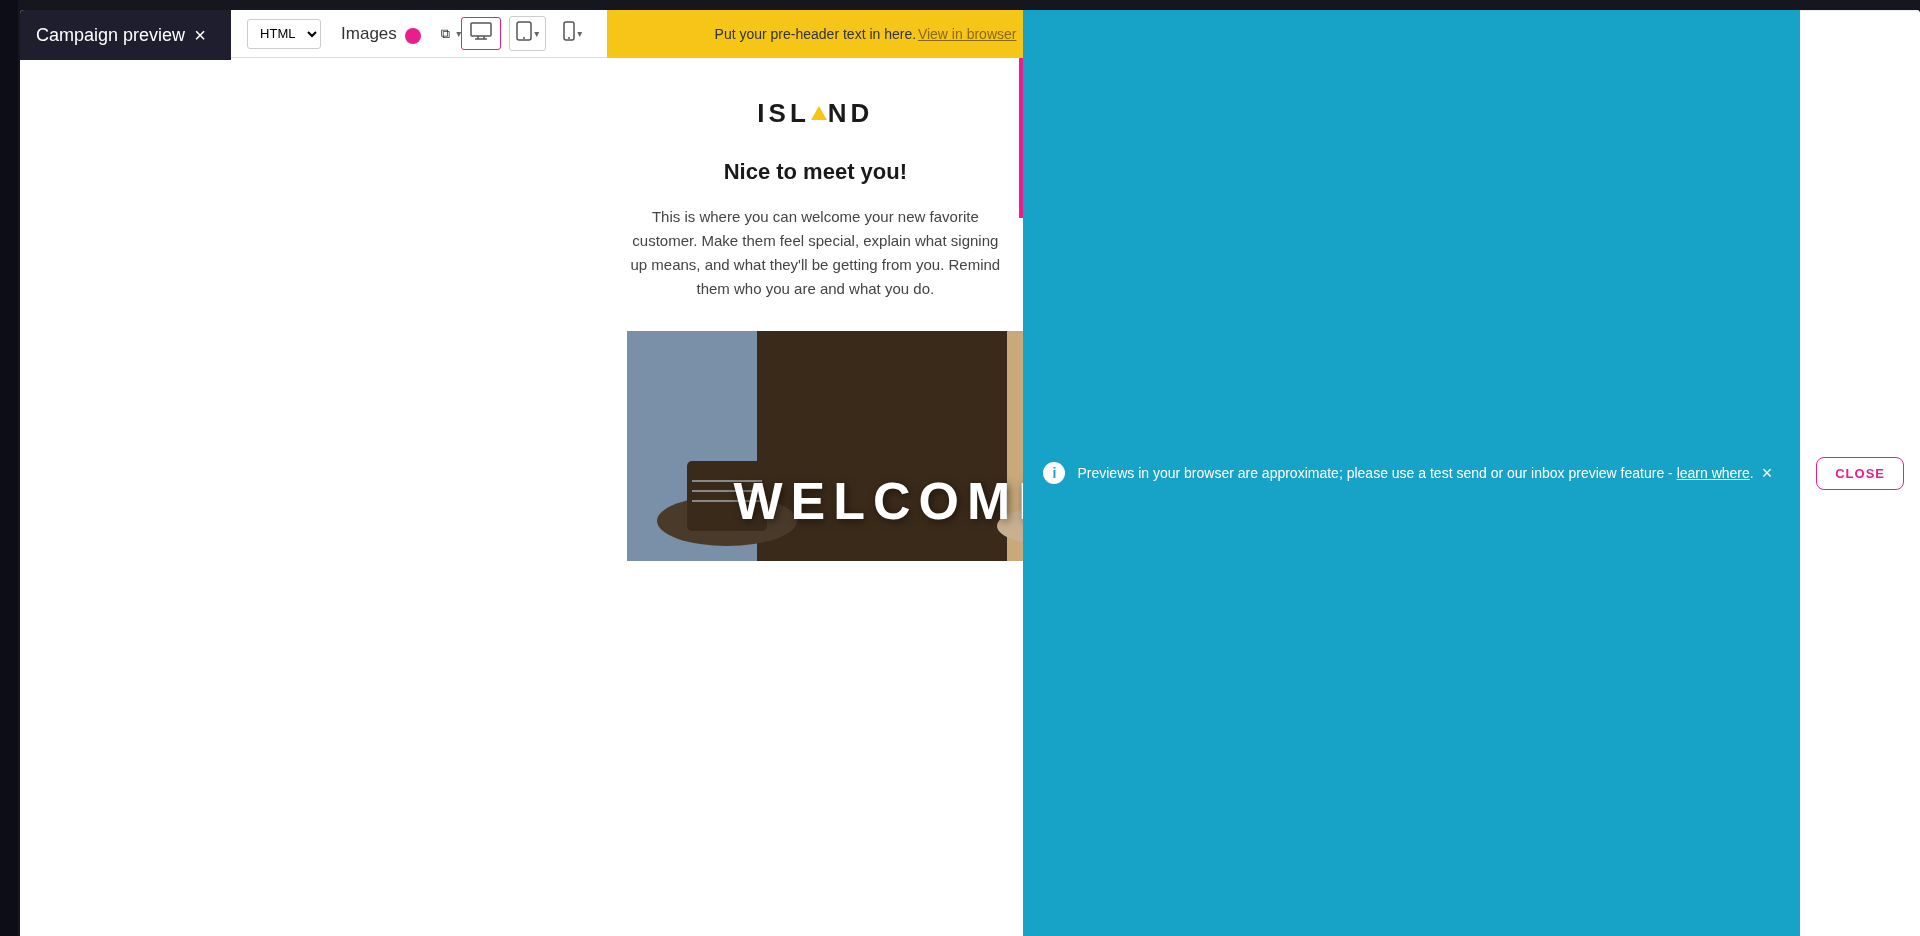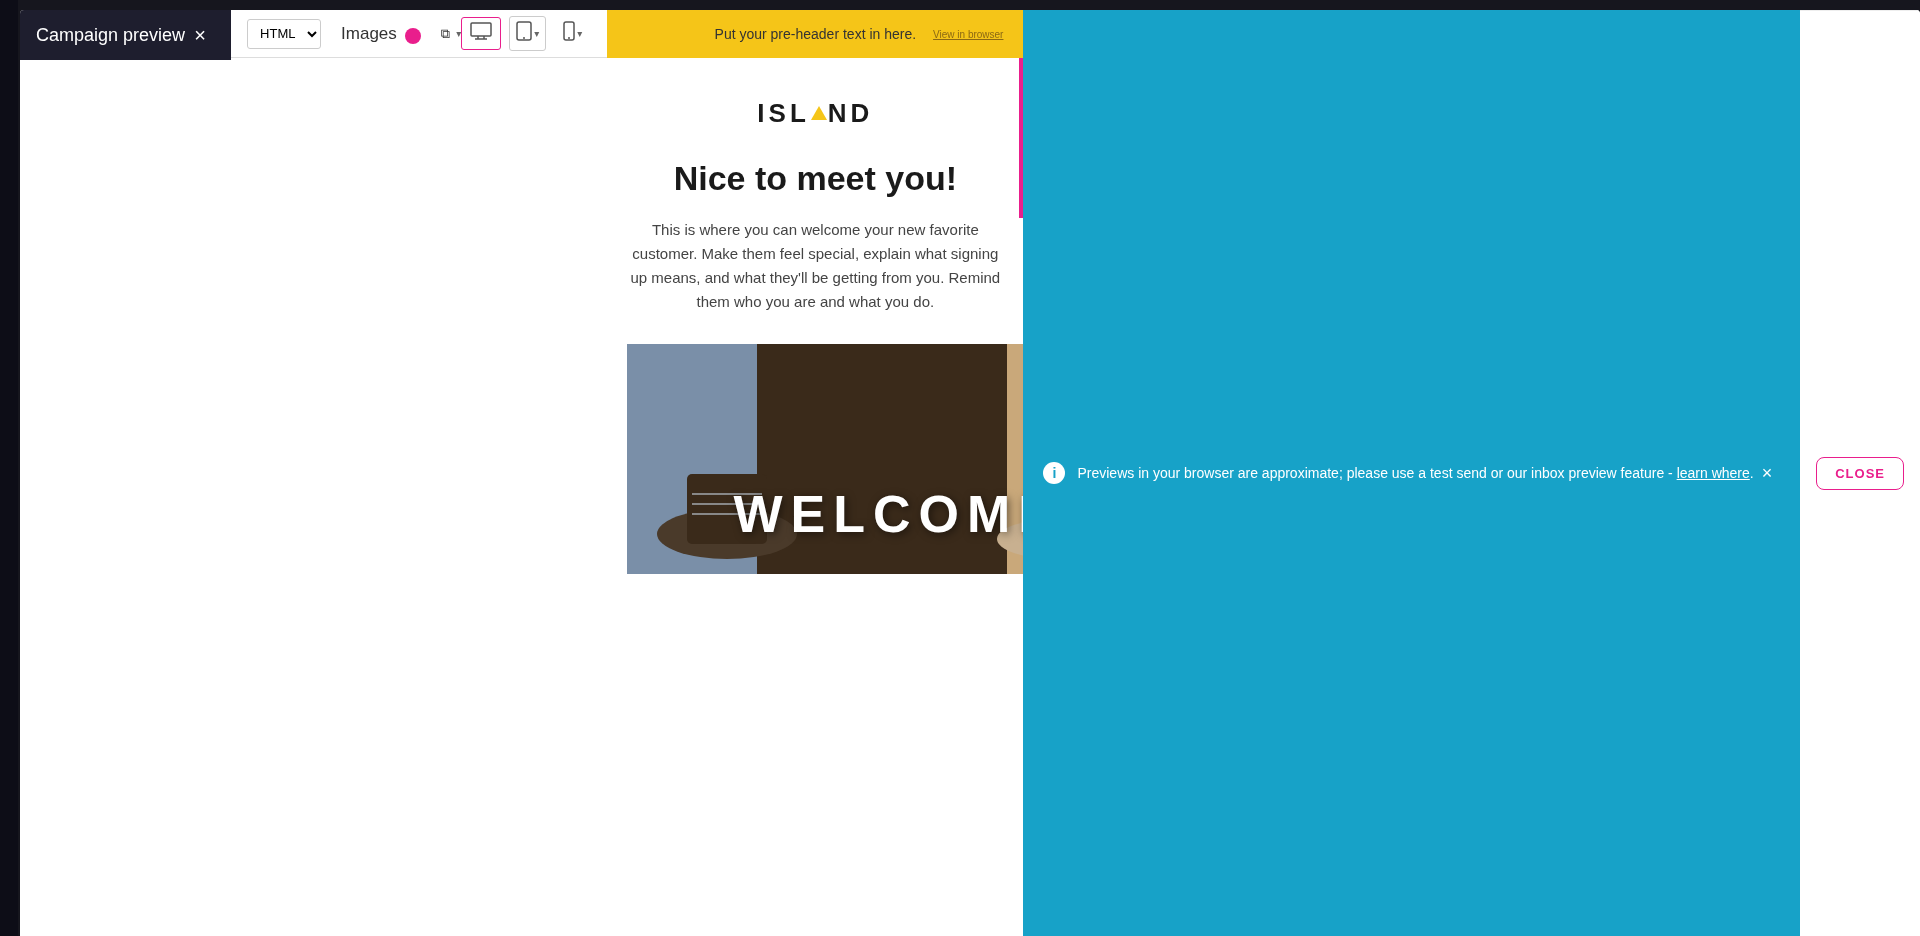--- a/index.html
+++ b/index.html
@@ -192,41 +192,41 @@
       min-height: 48px;
     }
 
     .preheader-text {
       font-size: 14px;
       color: #333;
     }
 
     .view-in-browser {
       position: absolute;
-      right: 20px;
+      right: 7px;
       color: #8B6914;
-      font-size: 10px;
+      font-size: 14px;
       cursor: pointer;
     }
 
     
     .email-body {
       background: #fff;
       padding: 40px 20px;
       text-align: center;
     }
 
     
     .logo-area {
       margin-bottom: 30px;
     }
 
     
     .email-headline {
-      font-size: 34px;
+      font-size: 22px;
       font-weight: 700;
       color: #1a1a1a;
       margin-bottom: 20px;
     }
 
     
     .email-body-text {
       font-size: 15px;
       color: #444;
       line-height: 1.6;

